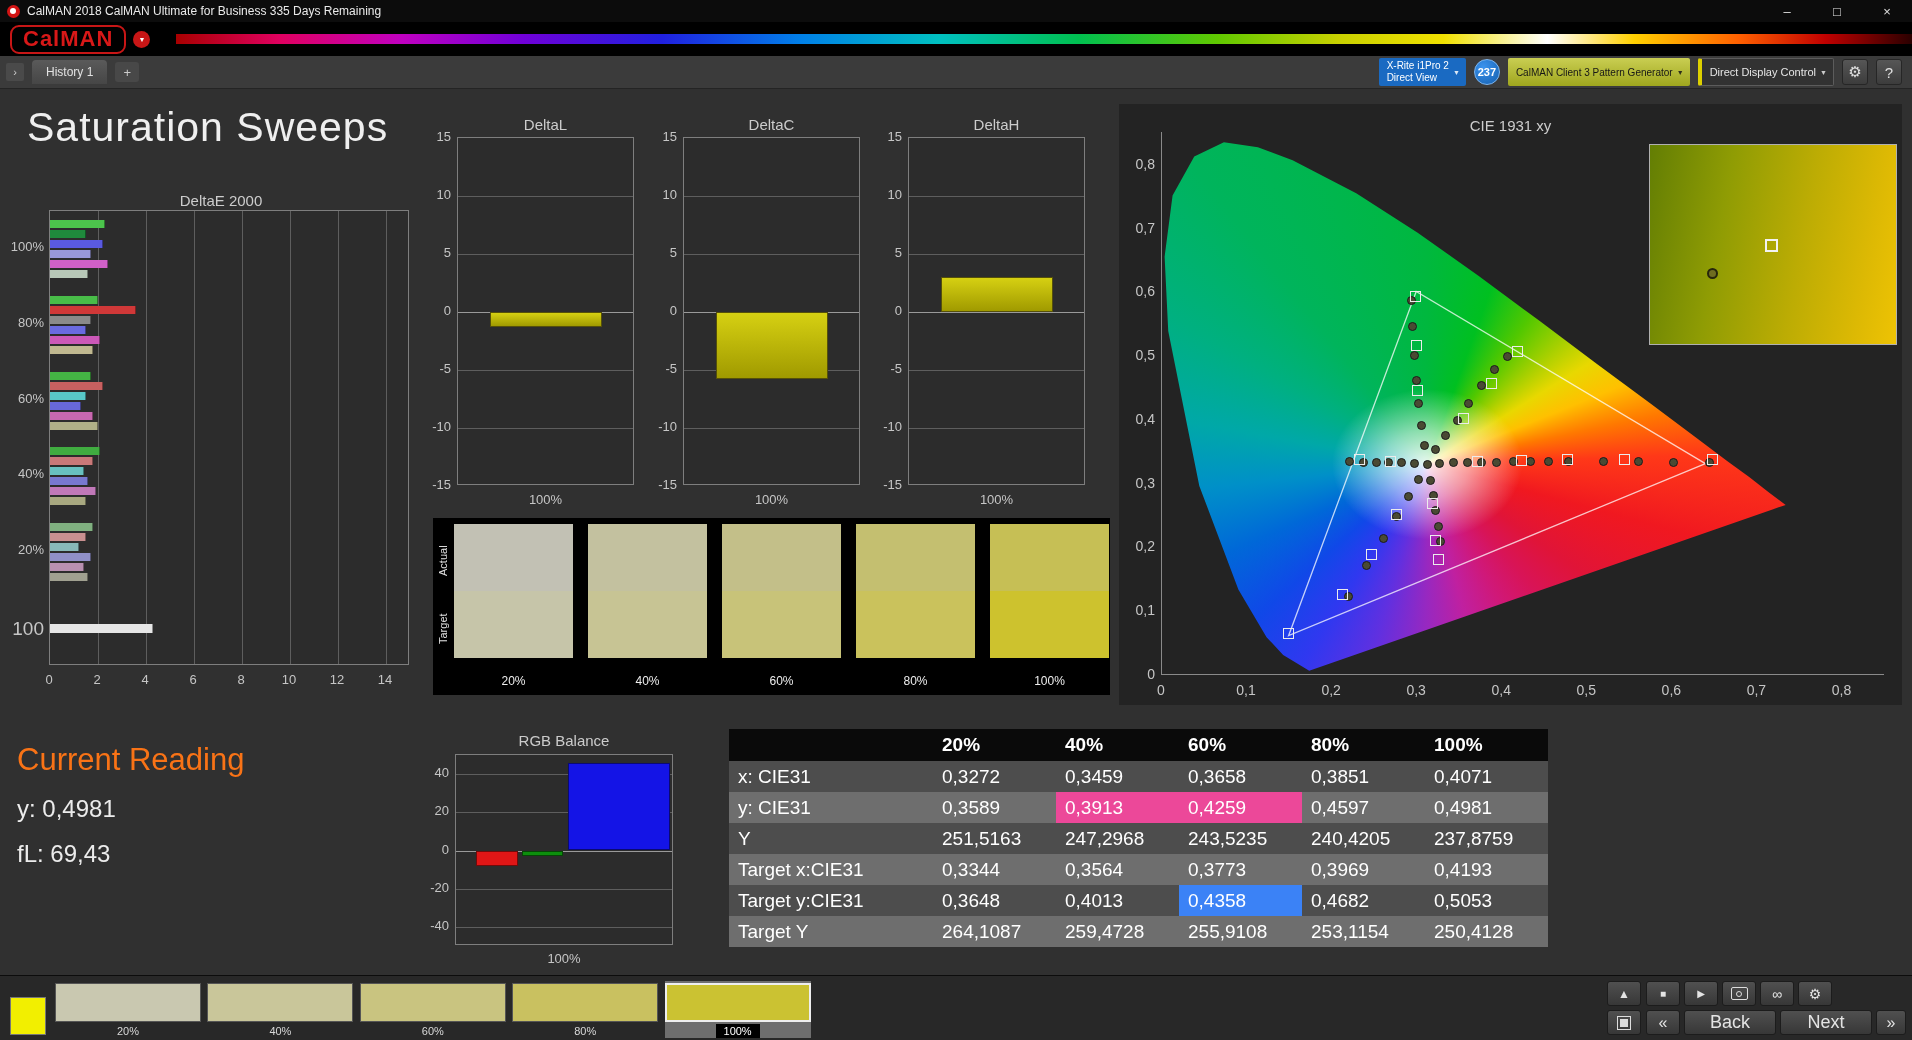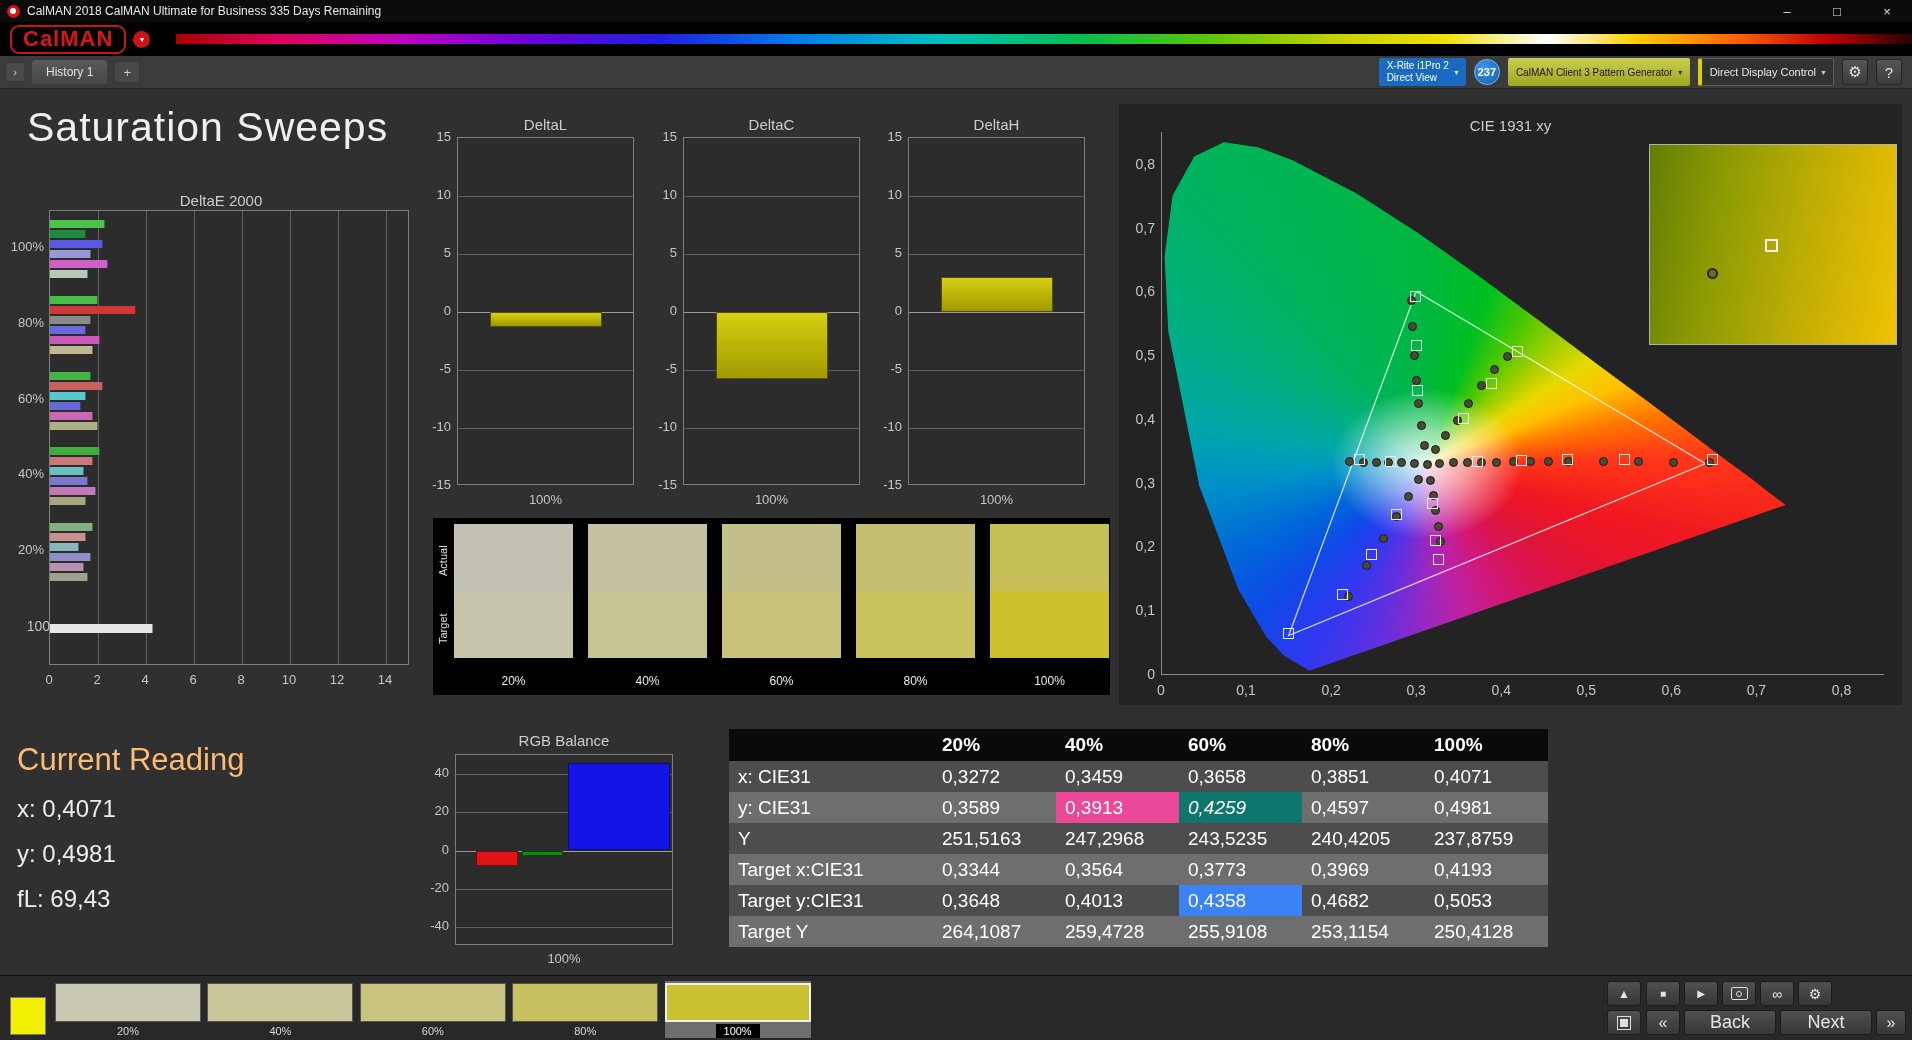--- a/index.html
+++ b/index.html
@@ -62,21 +62,21 @@
       67.7% 50.1%,73.8% 56.2%,78.3% 60.7%,81.4% 63.7%,84% 66.4%,86.4% 68.8%);}
   .horseshoe .whitepoint{position:absolute;inset:0;
     background:radial-gradient(ellipse 95px 75px at 36.8% 61.3%,rgba(255,255,255,.92) 0%,rgba(255,255,255,.55) 45%,rgba(255,255,255,0) 100%);}
   .cie-triangle{position:absolute;left:1161px;top:132px;width:723px;height:542px;}
   .cie-point{position:absolute;width:9px;height:9px;border-radius:50%;background:#4a4a33;border:1.5px solid #1c1c1c;box-sizing:border-box;z-index:5;}
   .cie-target{position:absolute;width:11px;height:11px;border:1.5px solid #ececec;box-sizing:border-box;z-index:5;}
   #cie-inset{position:absolute;left:1649px;top:144px;width:248px;height:201px;border:1px solid #b0b0b0;box-sizing:border-box;z-index:6;
     background:linear-gradient(100deg,#637e04 0%,#8f9c04 30%,#bcac04 60%,#ddb904 85%,#eec304 100%);}
   
   .current-reading{position:absolute;left:17px;top:742px;width:330px;}
-  .cr-title{font-size:31px;color:#fdba74;}
+  .cr-title{font-size:31px;color:#f97316;}
   .cr-item{font-size:24px;color:#ececec;margin-top:17px;white-space:nowrap;}
   
   #results-table{position:absolute;left:729px;top:729px;display:grid;grid-template-columns:204px repeat(5,123px);}
   #results-table div{height:31px;line-height:31px;font-size:19px;color:#fff;padding-left:9px;box-sizing:border-box;overflow:hidden;white-space:nowrap;}
   #results-table .th{height:32px;line-height:32px;background:#0a0a0a;font-weight:bold;}
   
   .bottom-bar{position:absolute;left:0;top:975px;width:100%;height:65px;background:#282828;border-top:1px solid #0c0c0c;}
   #current-patch{position:absolute;left:10px;top:21px;width:36px;height:38px;border:1px solid #777;box-sizing:border-box;}
   .patch-cell{position:absolute;top:5px;width:146px;height:57px;}
   .patch-cell.selected{background:#6e6e6e;}
@@ -256,21 +256,20 @@
   <polygon id="gamut-tri" fill="none" stroke="rgba(255,255,255,0.75)" stroke-width="1.3" points="544.4,331.6 255.2,159.4 127.6,503.7"></polygon>
 </svg>
 <div id="cie-inset">
     <div style="position: absolute; width: 11px; height: 11px; border-radius: 50%; background: rgb(111, 109, 32); border: 2px solid rgb(38, 38, 12); box-sizing: border-box; left: 56.5px; top: 123.14px;"></div>
     <div style="position: absolute; width: 13px; height: 13px; border: 2px solid rgb(242, 242, 242); box-sizing: border-box; left: 115.02px; top: 94px;"></div>
   </div>
 
 <div class="current-reading">
   <div class="cr-title">Current Reading</div>
   <div id="cr-items">
-      <div class="cr-item" style="">x: 0,4071</div>
       <div class="cr-item" style="">y: 0,4981</div>
       <div class="cr-item" style="">fL: 69,43</div>
     </div>
 </div>
 
 <div class="chart-title" style="left:455px;top:732px;width:218px;">RGB Balance</div>
 <div class="chart-box" id="rgb-box" style="left:455px;top:754px;width:218px;height:191px;">
     <div style="position: absolute; left: 0px; right: 0px; height: 1px; top: 19.1px; background: rgb(94, 94, 94);"></div>
     <div style="position: absolute; left: 0px; right: 0px; height: 1px; top: 57.3px; background: rgb(94, 94, 94);"></div>
     <div style="position: absolute; left: 0px; right: 0px; height: 1px; top: 95.5px; background: rgb(154, 154, 154);"></div>
@@ -291,21 +290,21 @@
     <div class="th" style="">100%</div>
     <div style="background: rgb(77, 77, 77);">x: CIE31</div>
     <div style="background: rgb(77, 77, 77);">0,3272</div>
     <div style="background: rgb(77, 77, 77);">0,3459</div>
     <div style="background: rgb(77, 77, 77);">0,3658</div>
     <div style="background: rgb(77, 77, 77);">0,3851</div>
     <div style="background: rgb(77, 77, 77);">0,4071</div>
     <div style="background: rgb(110, 110, 110);">y: CIE31</div>
     <div style="background: rgb(110, 110, 110);">0,3589</div>
     <div style="background: #ec4899;">0,3913</div>
-    <div style="background: #0f766e; font-style: italic;">0,4259</div>
+    <div style="background: #ec4899;">0,4259</div>
     <div style="background: rgb(110, 110, 110);">0,4597</div>
     <div style="background: rgb(110, 110, 110);">0,4981</div>
     <div style="background: rgb(77, 77, 77);">Y</div>
     <div style="background: rgb(77, 77, 77);">251,5163</div>
     <div style="background: rgb(77, 77, 77);">247,2968</div>
     <div style="background: rgb(77, 77, 77);">243,5235</div>
     <div style="background: rgb(77, 77, 77);">240,4205</div>
     <div style="background: rgb(77, 77, 77);">237,8759</div>
     <div style="background: rgb(110, 110, 110);">Target x:CIE31</div>
     <div style="background: rgb(110, 110, 110);">0,3344</div>
@@ -375,21 +374,21 @@
 <div style="font-size: 13px; color: rgb(198, 198, 198); position: absolute; left: 181px; top: 672px; width: 24px; text-align: center;">6</div>
 <div style="font-size: 13px; color: rgb(198, 198, 198); position: absolute; left: 229px; top: 672px; width: 24px; text-align: center;">8</div>
 <div style="font-size: 13px; color: rgb(198, 198, 198); position: absolute; left: 277px; top: 672px; width: 24px; text-align: center;">10</div>
 <div style="font-size: 13px; color: rgb(198, 198, 198); position: absolute; left: 325px; top: 672px; width: 24px; text-align: center;">12</div>
 <div style="font-size: 13px; color: rgb(198, 198, 198); position: absolute; left: 373px; top: 672px; width: 24px; text-align: center;">14</div>
 <div style="font-size: 13px; color: rgb(198, 198, 198); position: absolute; left: 0px; width: 44px; text-align: right; top: 238.917px;">100%</div>
 <div style="font-size: 13px; color: rgb(198, 198, 198); position: absolute; left: 0px; width: 44px; text-align: right; top: 314.75px;">80%</div>
 <div style="font-size: 13px; color: rgb(198, 198, 198); position: absolute; left: 0px; width: 44px; text-align: right; top: 390.583px;">60%</div>
 <div style="font-size: 13px; color: rgb(198, 198, 198); position: absolute; left: 0px; width: 44px; text-align: right; top: 466.417px;">40%</div>
 <div style="font-size: 13px; color: rgb(198, 198, 198); position: absolute; left: 0px; width: 44px; text-align: right; top: 542.25px;">20%</div>
-<div style="font-size: 14px; color: rgb(198, 198, 198); position: absolute; left: 0px; width: 44px; text-align: right; top: 618.083px; padding-left: 6px;">100</div>
+<div style="font-size: 19px; color: rgb(198, 198, 198); position: absolute; left: 0px; width: 44px; text-align: right; top: 618.083px;">100</div>
 <div style="font-size: 13px; color: rgb(198, 198, 198); position: absolute; left: 411px; width: 40px; text-align: right; top: 129px;">15</div>
 <div style="font-size: 13px; color: rgb(198, 198, 198); position: absolute; left: 411px; width: 40px; text-align: right; top: 187px;">10</div>
 <div style="font-size: 13px; color: rgb(198, 198, 198); position: absolute; left: 411px; width: 40px; text-align: right; top: 245px;">5</div>
 <div style="font-size: 13px; color: rgb(198, 198, 198); position: absolute; left: 411px; width: 40px; text-align: right; top: 303px;">0</div>
 <div style="font-size: 13px; color: rgb(198, 198, 198); position: absolute; left: 411px; width: 40px; text-align: right; top: 361px;">-5</div>
 <div style="font-size: 13px; color: rgb(198, 198, 198); position: absolute; left: 411px; width: 40px; text-align: right; top: 419px;">-10</div>
 <div style="font-size: 13px; color: rgb(198, 198, 198); position: absolute; left: 411px; width: 40px; text-align: right; top: 477px;">-15</div>
 <div style="font-size: 13px; color: rgb(198, 198, 198); position: absolute; left: 637px; width: 40px; text-align: right; top: 129px;">15</div>
 <div style="font-size: 13px; color: rgb(198, 198, 198); position: absolute; left: 637px; width: 40px; text-align: right; top: 187px;">10</div>
 <div style="font-size: 13px; color: rgb(198, 198, 198); position: absolute; left: 637px; width: 40px; text-align: right; top: 245px;">5</div>

